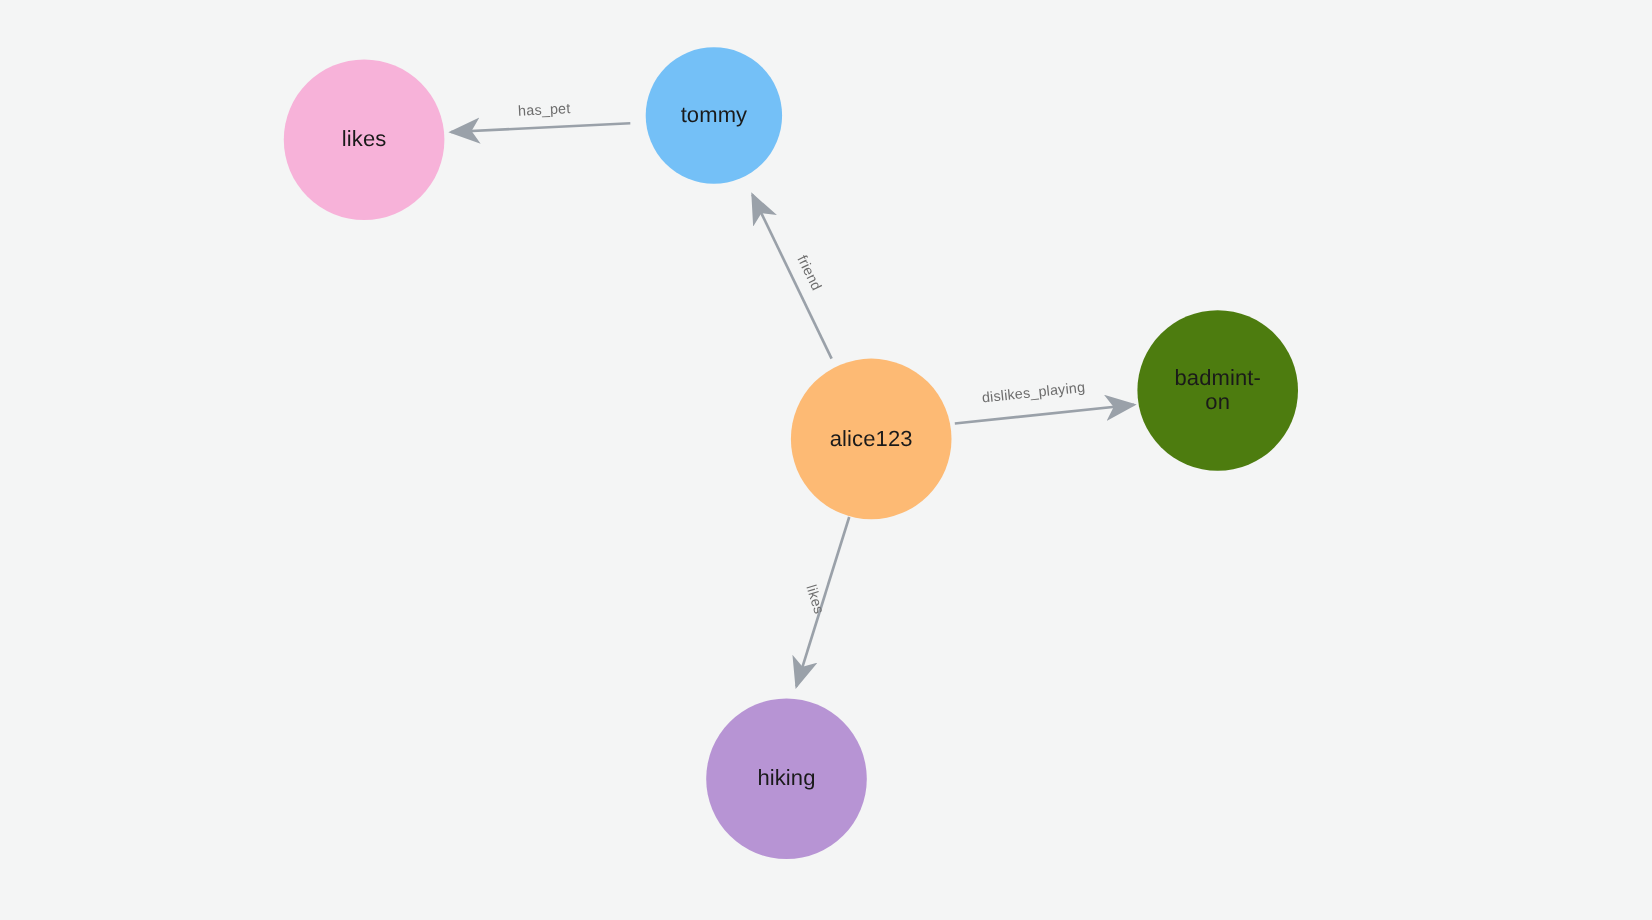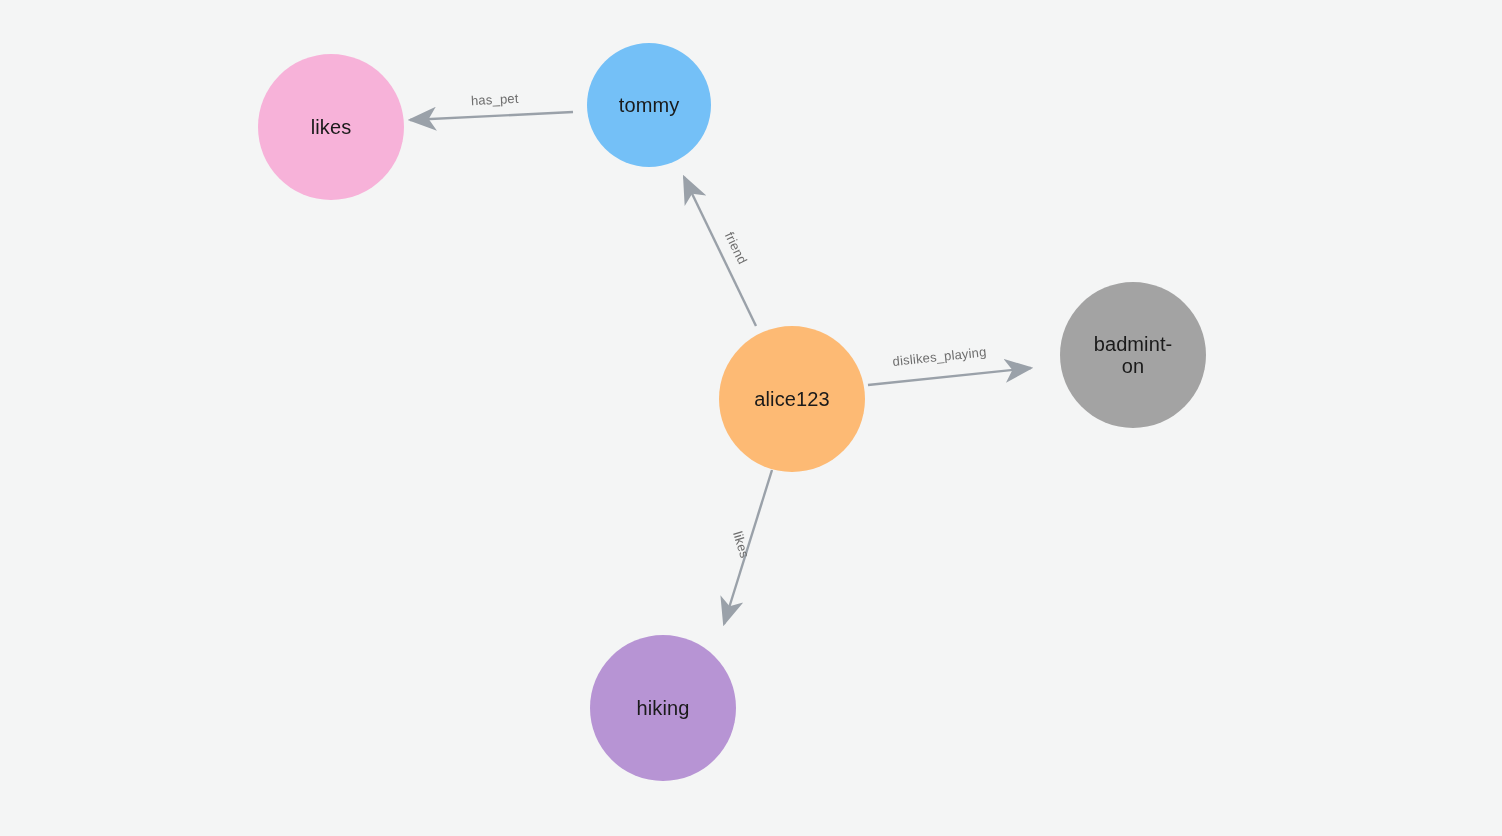--- a/index.html
+++ b/index.html
@@ -81,22 +81,22 @@
   <div id="nodes-layer">
       <div class="node-circle" style="left: 258px; top: 54px; width: 146px; height: 146px; background: rgb(247, 178, 217);">
         <span class="node-label">likes</span>
       </div>
       <div class="node-circle" style="left: 587px; top: 43px; width: 124px; height: 124px; background: rgb(116, 192, 247);">
         <span class="node-label">tommy</span>
       </div>
       <div class="node-circle" style="left: 719px; top: 326px; width: 146px; height: 146px; background: #fdba74;">
         <span class="node-label">alice123</span>
       </div>
-      <div class="node-circle" style="left: 1060px; top: 282px; width: 146px; height: 146px; background: #a3a3a3; align-items: center;">
+      <div class="node-circle" style="left: 1034px; top: 282px; width: 146px; height: 146px; background: #4d7c0f; align-items: center;">
         <span class="node-label">badmint-
 on</span>
       </div>
-      <div class="node-circle" style="left: 590px; top: 635px; width: 146px; height: 146px; background: rgb(183, 148, 212);">
+      <div class="node-circle" style="left: 642px; top: 635px; width: 146px; height: 146px; background: rgb(183, 148, 212);">
         <span class="node-label">hiking</span>
       </div>
     </div>
 
 </div>
 
 </body></html>

